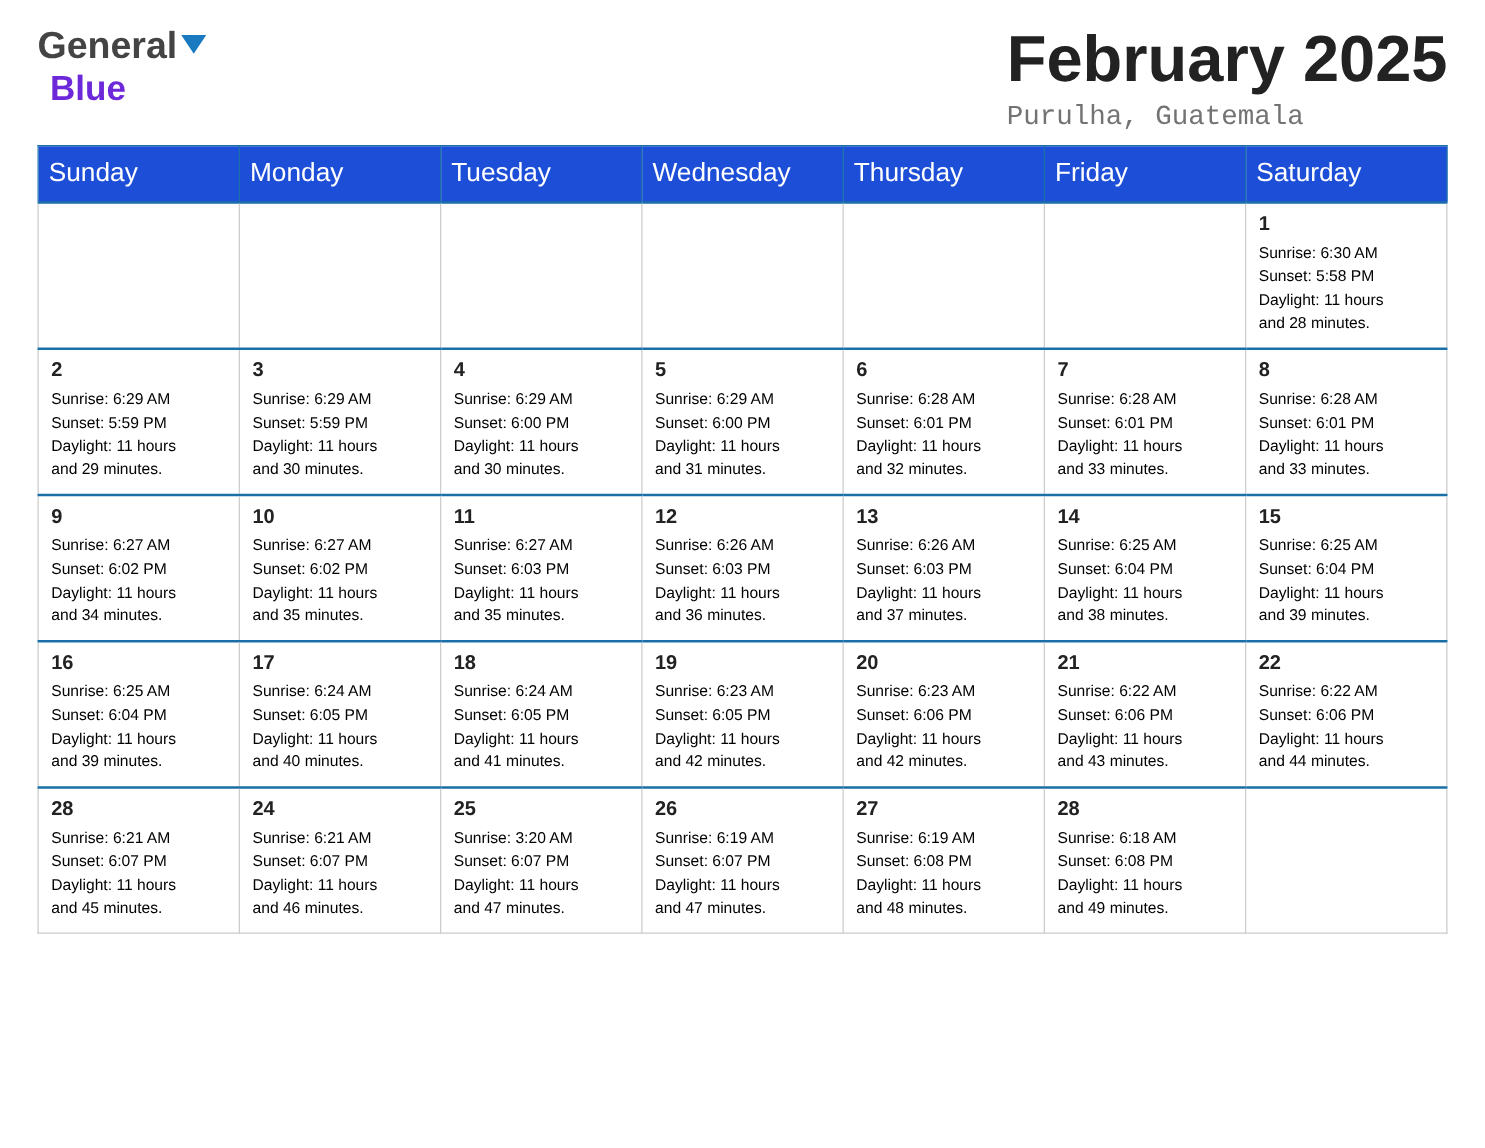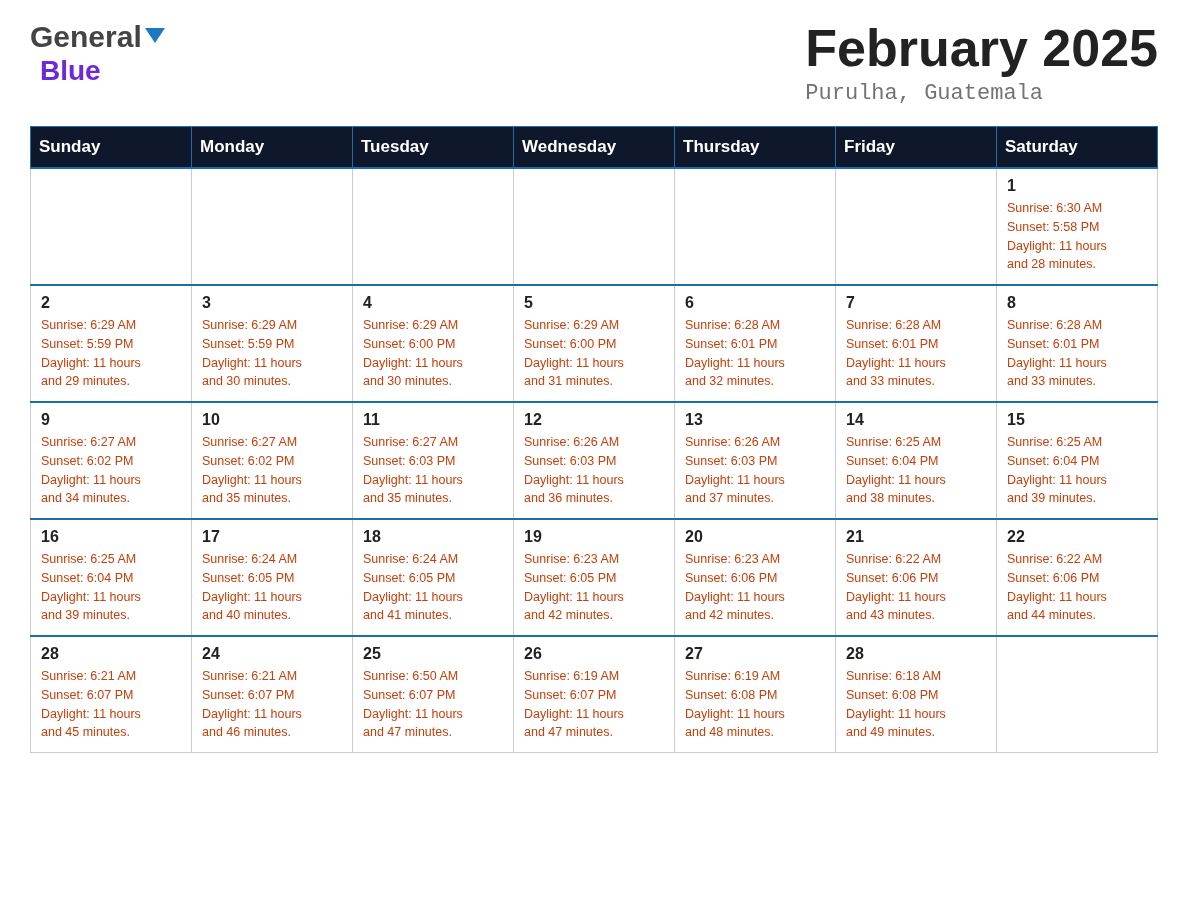--- a/index.html
+++ b/index.html
@@ -7,35 +7,35 @@
       font-family: Arial, sans-serif;
       background: #fff;
       width: 1188px;
       min-height: 918px;
       padding: 20px 30px;
     }
     .header {
       display: flex;
       justify-content: space-between;
       align-items: flex-start;
-      margin-bottom: 20px;
+      margin-bottom: 10px;
     }
     .title-block {
       text-align: left;
     }
     .calendar {
       width: 100%;
       border-collapse: collapse;
       border: 1px solid #aaa;
     }
     .calendar th {
-      background-color: #0f172a;
+      background-color: #1d4ed8;
       color: #fff;
-      font-size: 17px;
-      font-weight: bold;
+      font-size: 21px;
+      font-weight: normal;
       padding: 10px 8px;
       text-align: left;
       border: 1px solid #1a6fa8;
     }
     .calendar td {
       width: calc(100% / 7);
       vertical-align: top;
       padding: 8px 10px 10px 10px;
       border: 1px solid #ccc;
       min-height: 110px;
@@ -49,21 +49,21 @@
     }
     .day-number {
       font-size: 16px;
       font-weight: bold;
       color: #222;
       display: block;
       margin-bottom: 4px;
     }
     .day-info {
       font-size: 12.5px;
-      color: #c2410c;
+      color: #000000;
       line-height: 1.5;
     }
     .empty {
       background: #f5f5f5;
     }
     .logo-block {
       line-height: 1.15;
     }
   </style>
 </head>
@@ -276,21 +276,21 @@
         </td>
         <td>
           <span class="day-number">24</span>
           <div class="day-info" style="white-space: pre-line;">Sunrise: 6:21 AM
 Sunset: 6:07 PM
 Daylight: 11 hours
 and 46 minutes.</div>
         </td>
         <td>
           <span class="day-number">25</span>
-          <div class="day-info" style="white-space: pre-line;">Sunrise: 6:50 AM
+          <div class="day-info" style="white-space: pre-line;">Sunrise: 3:20 AM
 Sunset: 6:07 PM
 Daylight: 11 hours
 and 47 minutes.</div>
         </td>
         <td>
           <span class="day-number">26</span>
           <div class="day-info" style="white-space: pre-line;">Sunrise: 6:19 AM
 Sunset: 6:07 PM
 Daylight: 11 hours
 and 47 minutes.</div>

